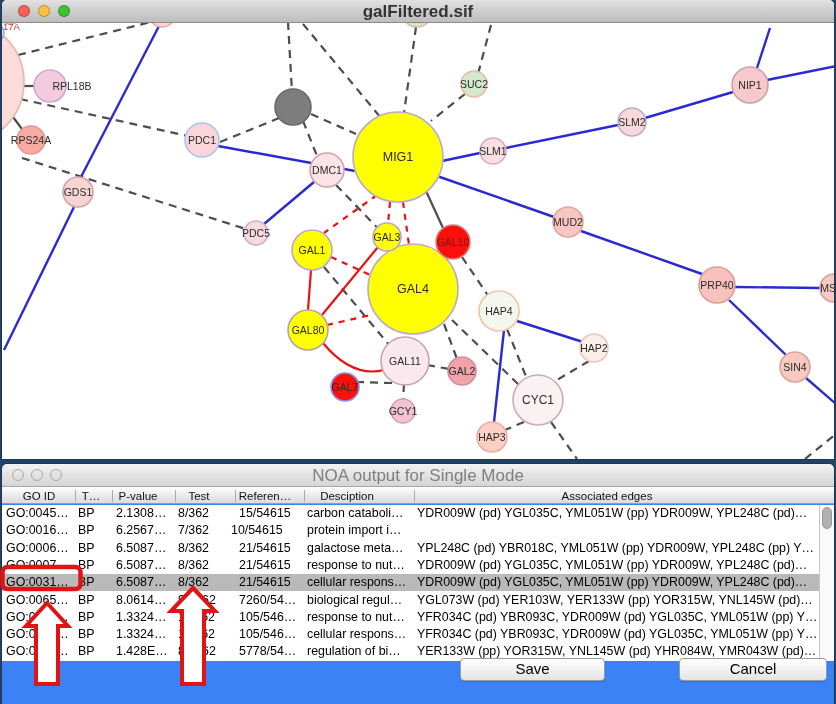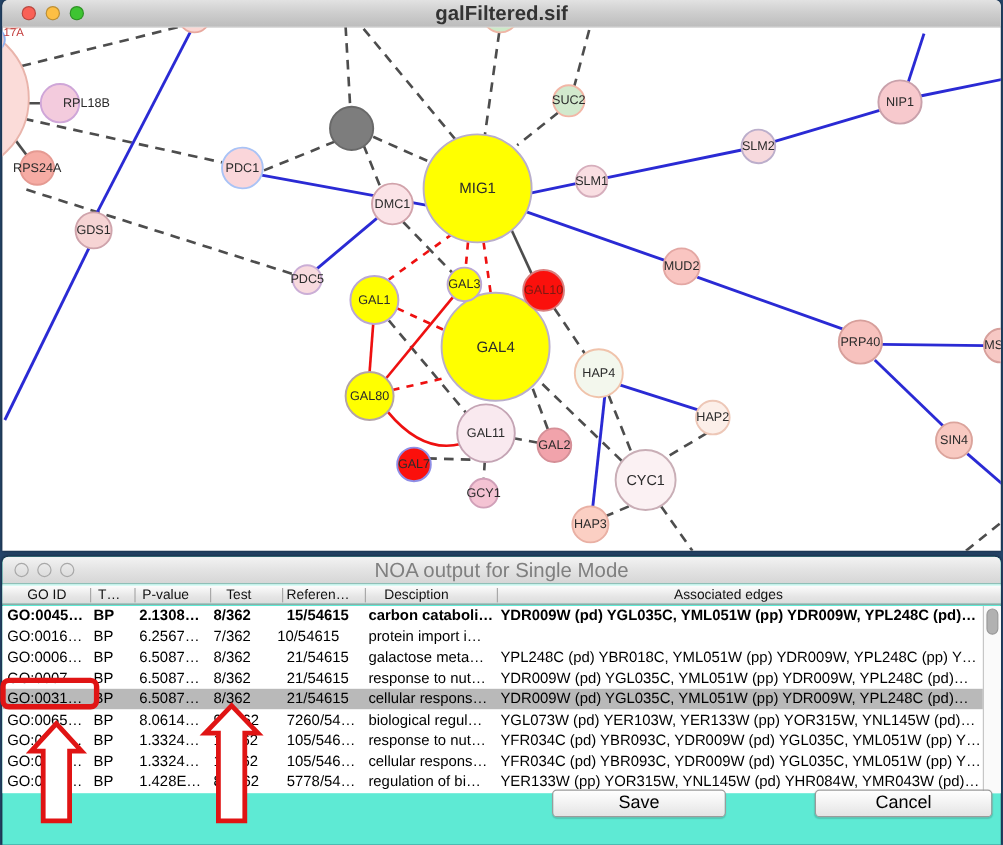--- a/index.html
+++ b/index.html
@@ -9,21 +9,21 @@
   
   #graph-win{position:absolute;left:2px;top:0;width:832px;height:459px;background:#fff;border-radius:5px 5px 0 0;box-shadow:0 0 3px rgba(0,0,0,.5);}
   .titlebar{position:absolute;left:0;top:0;width:100%;height:23px;border-radius:5px 5px 0 0;
     background:linear-gradient(#e2e2e2,#cfcfcf 45%,#bdbdbd);border-bottom:1px solid #8b8b8b;box-sizing:border-box;}
   .titlebar .title{position:absolute;left:0;right:0;top:0;height:23px;line-height:23px;text-align:center;
     font-size:17px;font-weight:600;color:#333;}
   .tl{position:absolute;top:5px;width:12px;height:12px;border-radius:50%;box-sizing:border-box;}
   #graph-canvas{position:absolute;left:0;top:23px;width:832px;height:436px;}
 
   
-  #noa-win{position:absolute;left:2px;top:464px;width:832px;height:240px;background:#5eead4;border-radius:5px 5px 0 0;box-shadow:0 0 3px rgba(0,0,0,.55);}
+  #noa-win{position:absolute;left:2px;top:464px;width:832px;height:240px;background:#3b82f6;border-radius:5px 5px 0 0;box-shadow:0 0 3px rgba(0,0,0,.55);}
   #noa-title .title{color:#7f7f7f;font-weight:400;}
   #noa-title{background:linear-gradient(#f3f3f3,#e3e3e3 50%,#d6d6d6);border-bottom:1px solid #a5a5a5;}
   .tl-inactive{border:1.5px solid #a8a8a8;background:transparent;}
   #tbl-header{position:absolute;left:0;top:23px;width:832px;height:17px;
     background:linear-gradient(#fdfdfd,#e6e6e6 60%,#dcdcdc);border-bottom:1px solid #9c9c9c;border-top:1px solid #fff;box-sizing:border-box;}
   .hdr-label{position:absolute;top:0;height:16px;line-height:16px;font-size:11.5px;color:#111;transform:translateX(-50%);white-space:nowrap;}
   .hdr-sep{position:absolute;top:2px;height:12px;width:1px;background:#a9a9a9;}
   #tbl-body{position:absolute;left:0;top:41px;width:832px;height:156px;background:#fff;overflow:hidden;}
   .trow{position:absolute;left:0;width:832px;height:17.3px;line-height:17.3px;font-size:12.4px;color:#000;white-space:nowrap;}
   .trow.sel{background:#b9b9b9;}
@@ -183,21 +183,21 @@
         <span class="hdr-label" style="left: 345px;">Desciption</span>
         <span class="hdr-label" style="left: 605px;">Associated edges</span>
         <span class="hdr-sep" style="left: 73px;"></span>
         <span class="hdr-sep" style="left: 110px;"></span>
         <span class="hdr-sep" style="left: 173px;"></span>
         <span class="hdr-sep" style="left: 233px;"></span>
         <span class="hdr-sep" style="left: 302px;"></span>
         <span class="hdr-sep" style="left: 412px;"></span>
       </div>
     <div id="tbl-body">
-        <div class="trow" style="top: 0px; font-weight: bold;">
+        <div class="trow" style="top: 0px;">
           <span class="tcell" style="left: 4px; width: 70px;">GO:0045…</span>
           <span class="tcell" style="left: 76px; width: 36px;">BP</span>
           <span class="tcell" style="left: 114px; width: 60px;">2.1308…</span>
           <span class="tcell" style="left: 176px; width: 59px;">8/362</span>
           <span class="tcell" style="left: 237px; width: 66px;">15/54615</span>
           <span class="tcell" style="left: 305px; width: 108px;">carbon cataboli…</span>
           <span class="tcell" style="left: 415px; width: 402px;">YDR009W (pd) YGL035C, YML051W (pp) YDR009W, YPL248C (pd)…</span>
         </div>
         <div class="trow" style="top: 17.3px; text-decoration: underline;">
           <span class="tcell" style="left: 4px; width: 70px;">GO:0016…</span>

